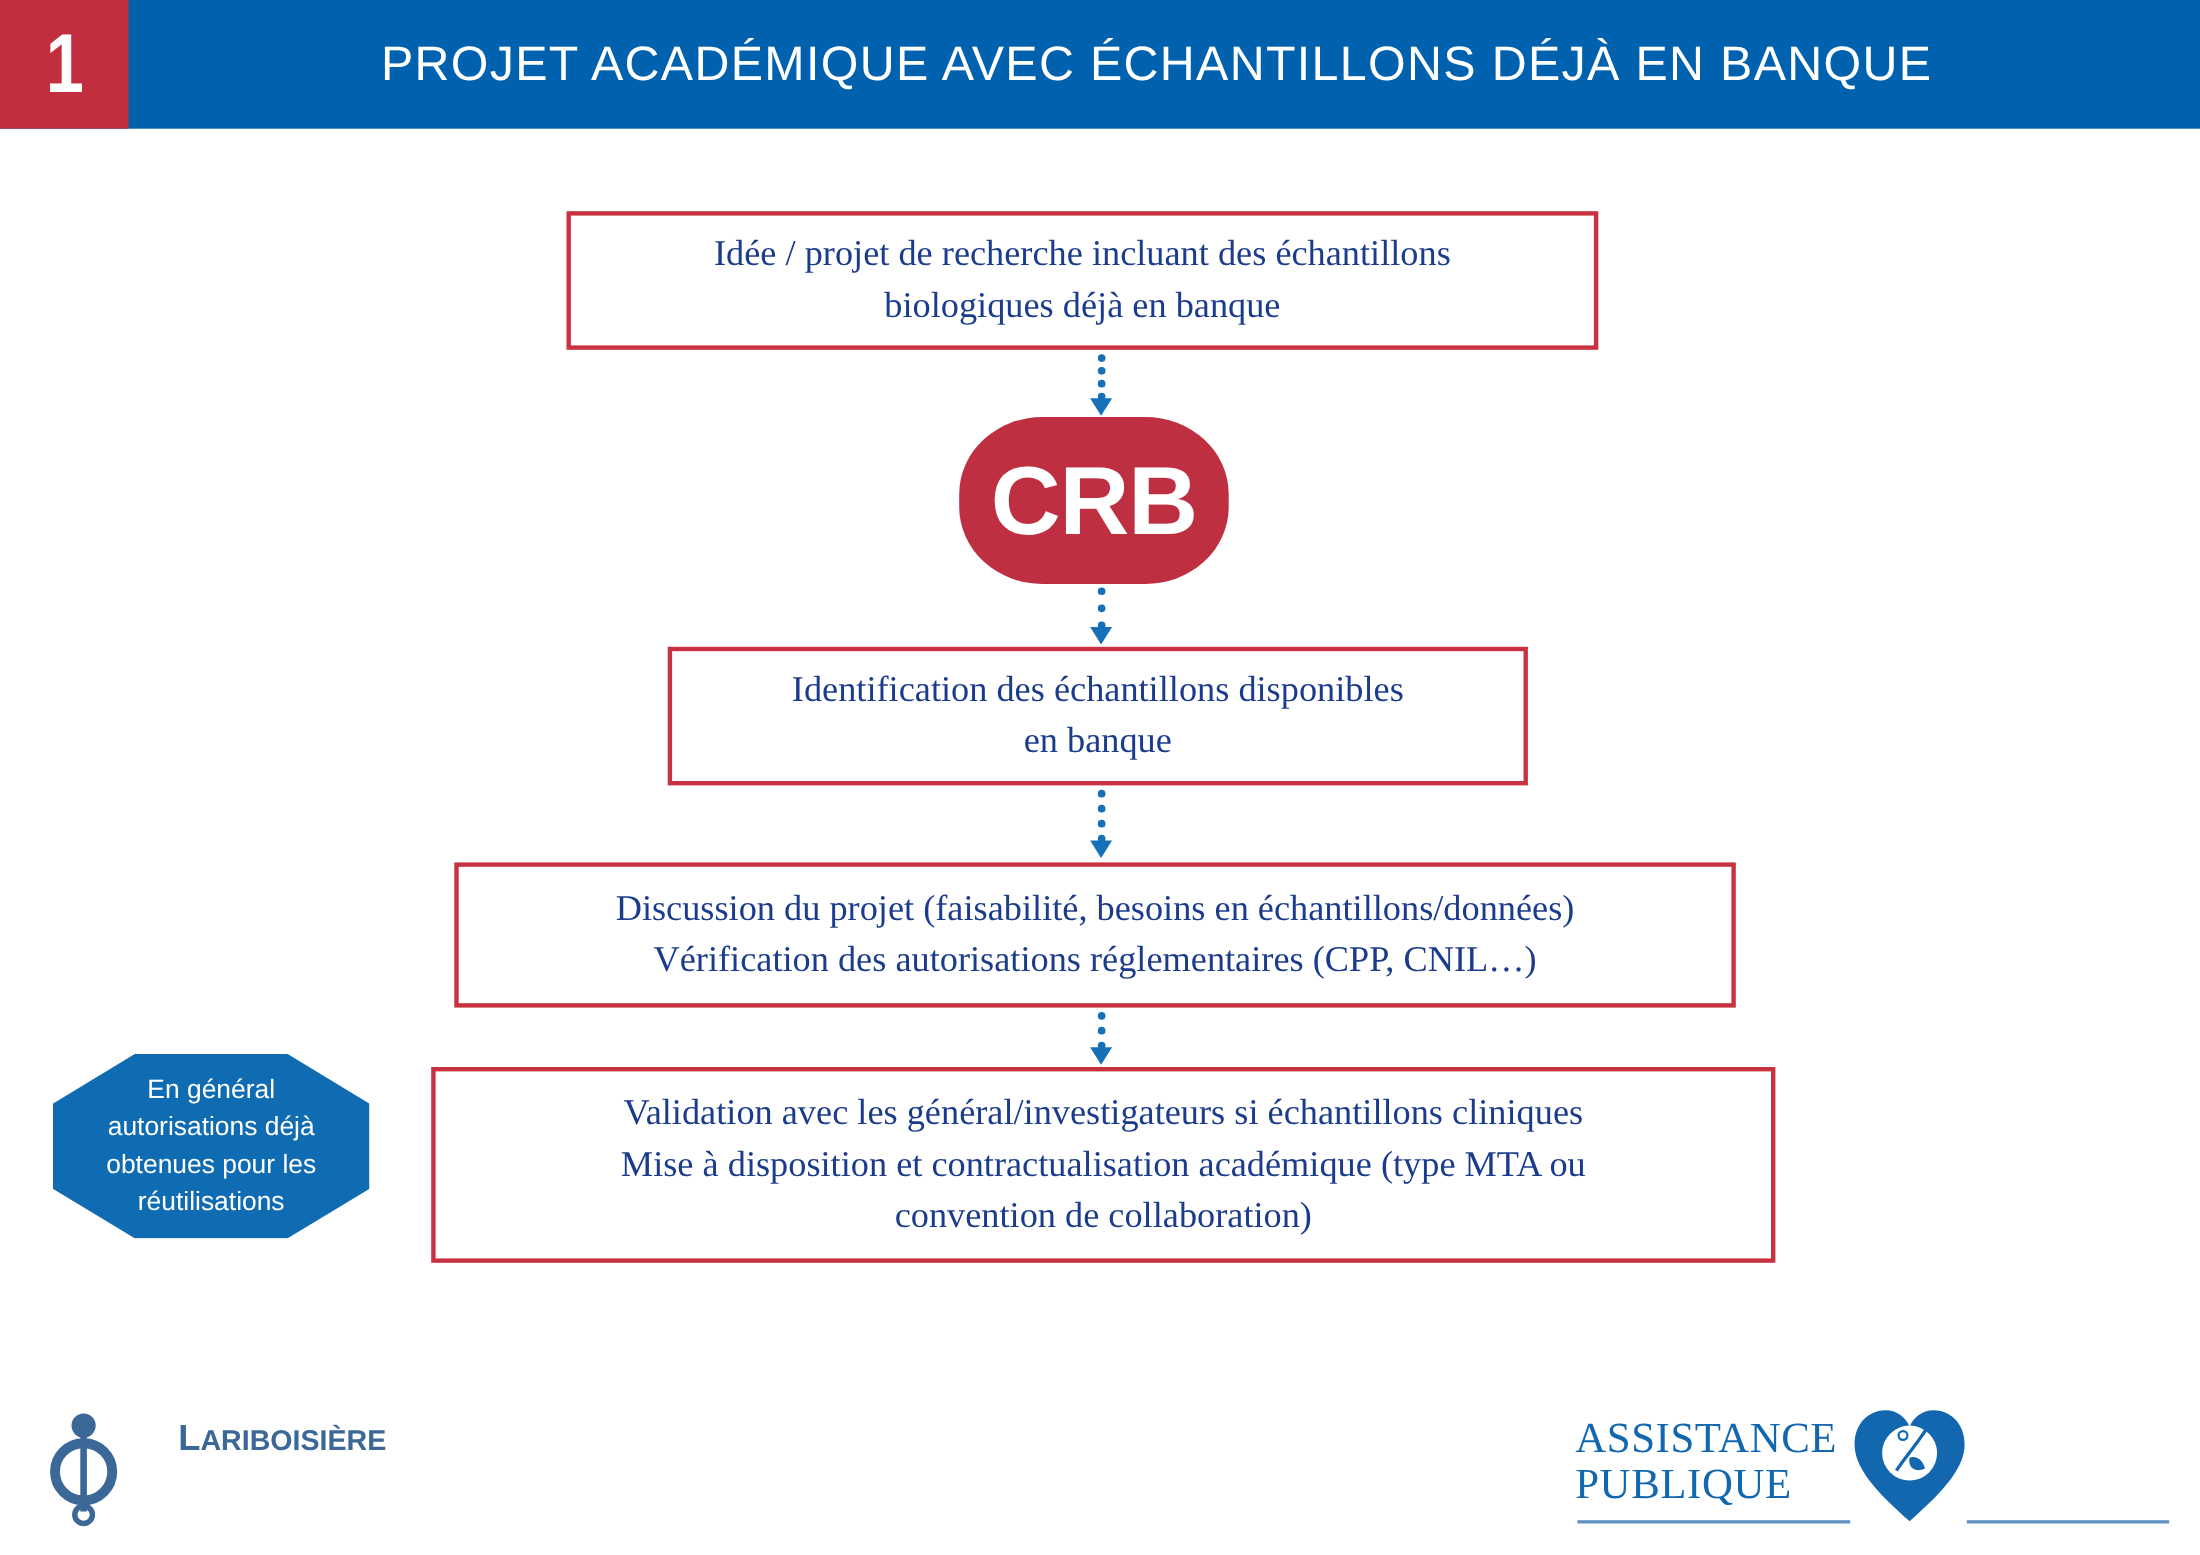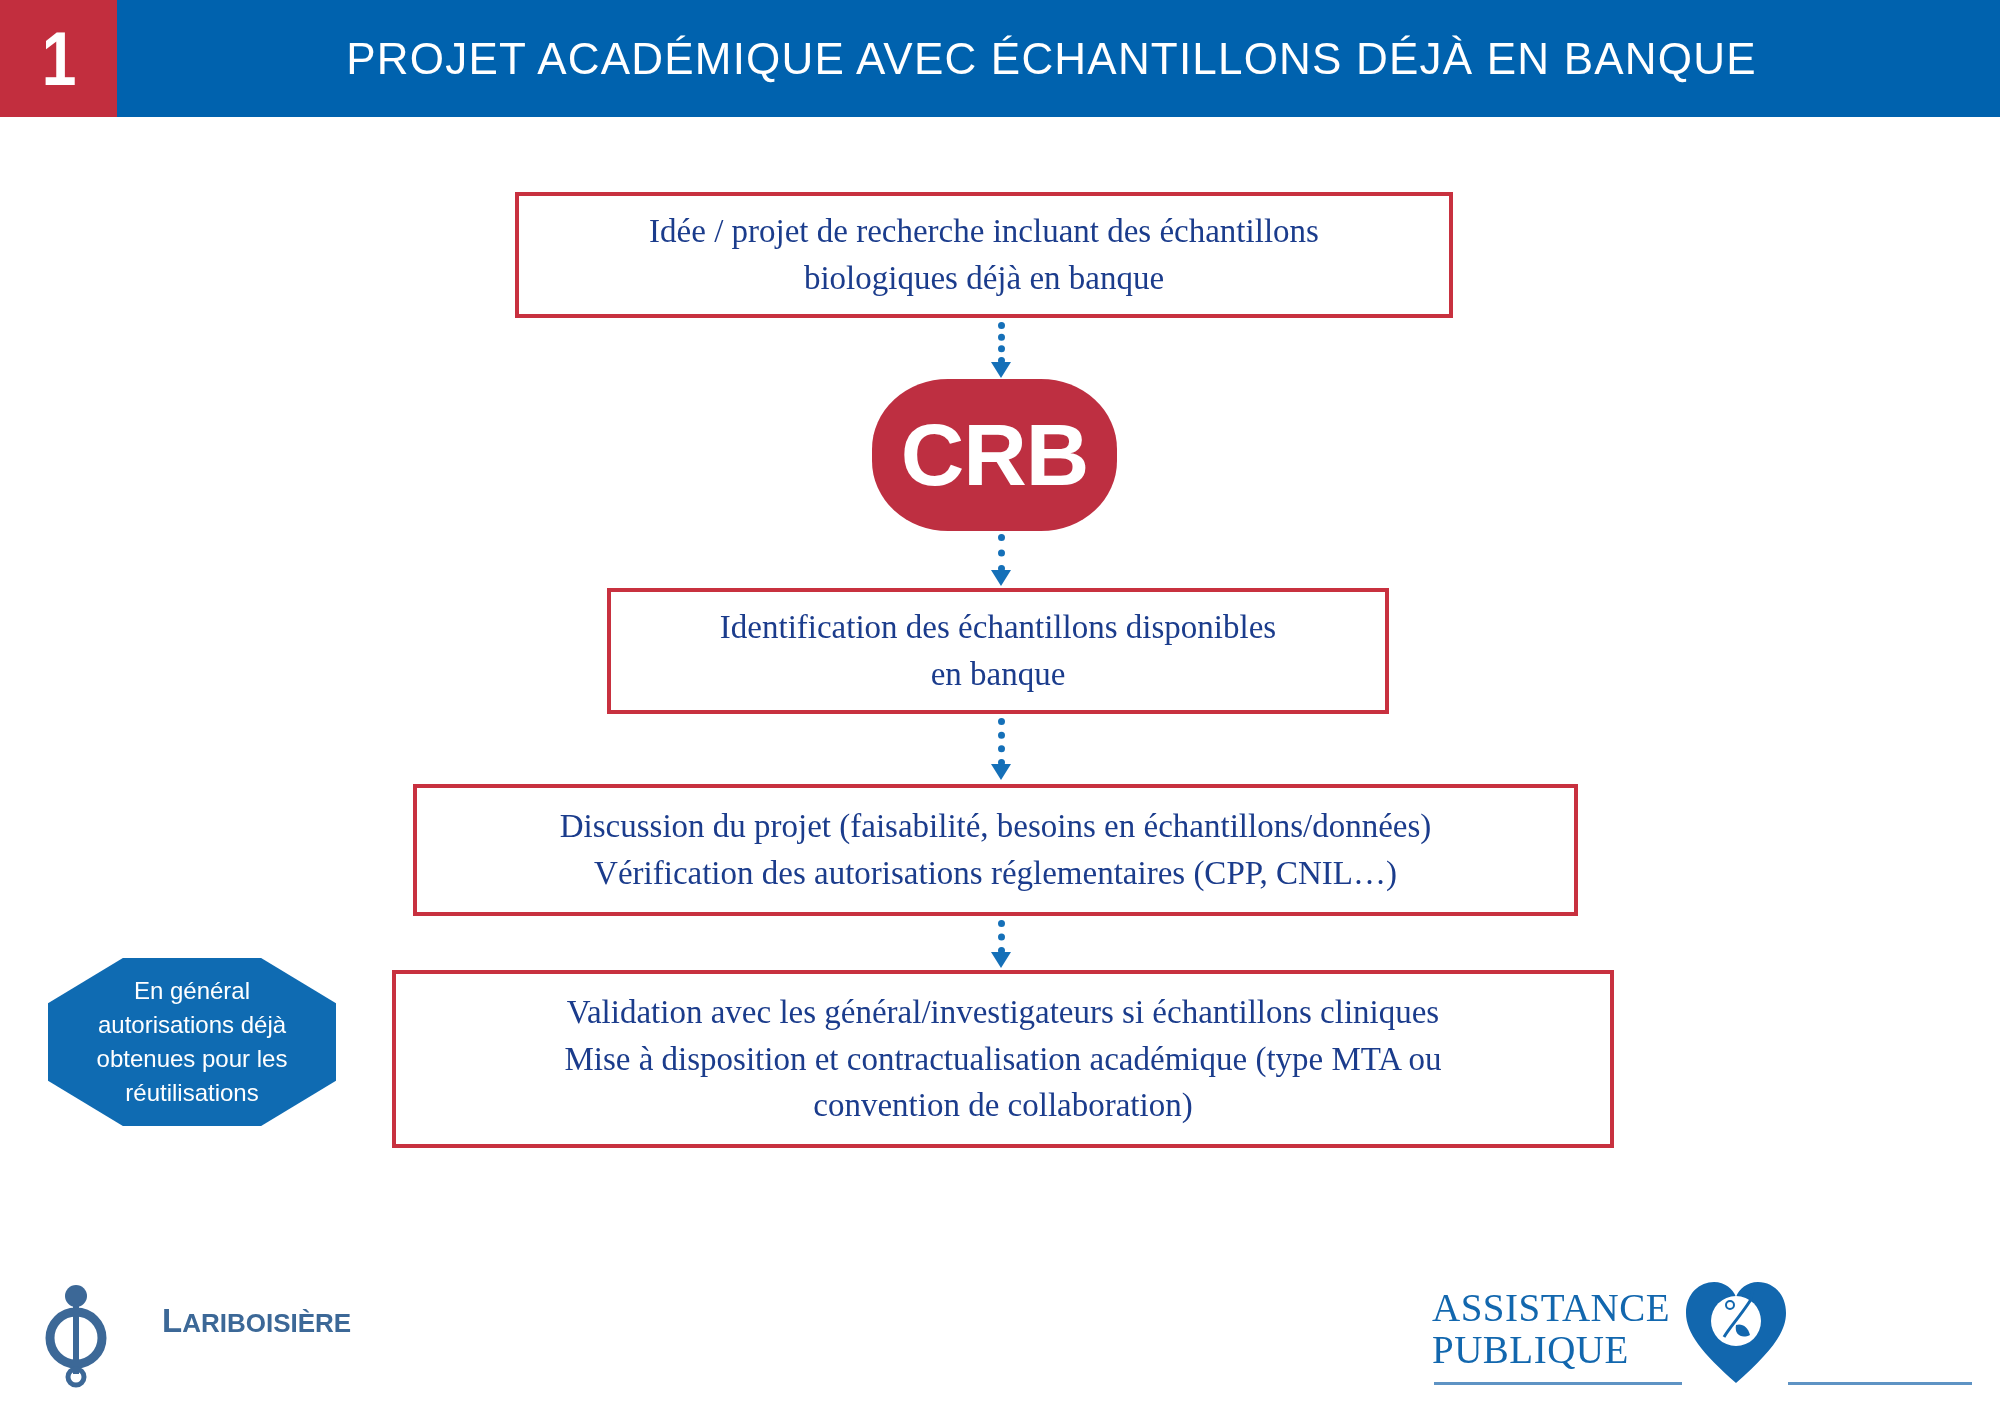--- a/index.html
+++ b/index.html
@@ -170,21 +170,21 @@
     letter-spacing: -1px;
     line-height: 1;
     display: block;
   }
   .biobank-main .cap { font-size: 62px; }
   .biobank-sub {
     display: block;
     font-size: 26px;
     letter-spacing: 0px;
     margin-left: 40px;
-    margin-top: 16px;
+    margin-top: 2px;
   }
   .biobank-sub .cap { font-size: 33px; }
 
   
   .aphp-logo {
     position: absolute;
     left: 1432px; top: 1283px;
     width: 540px; height: 108px;
   }
   .aphp-col {

